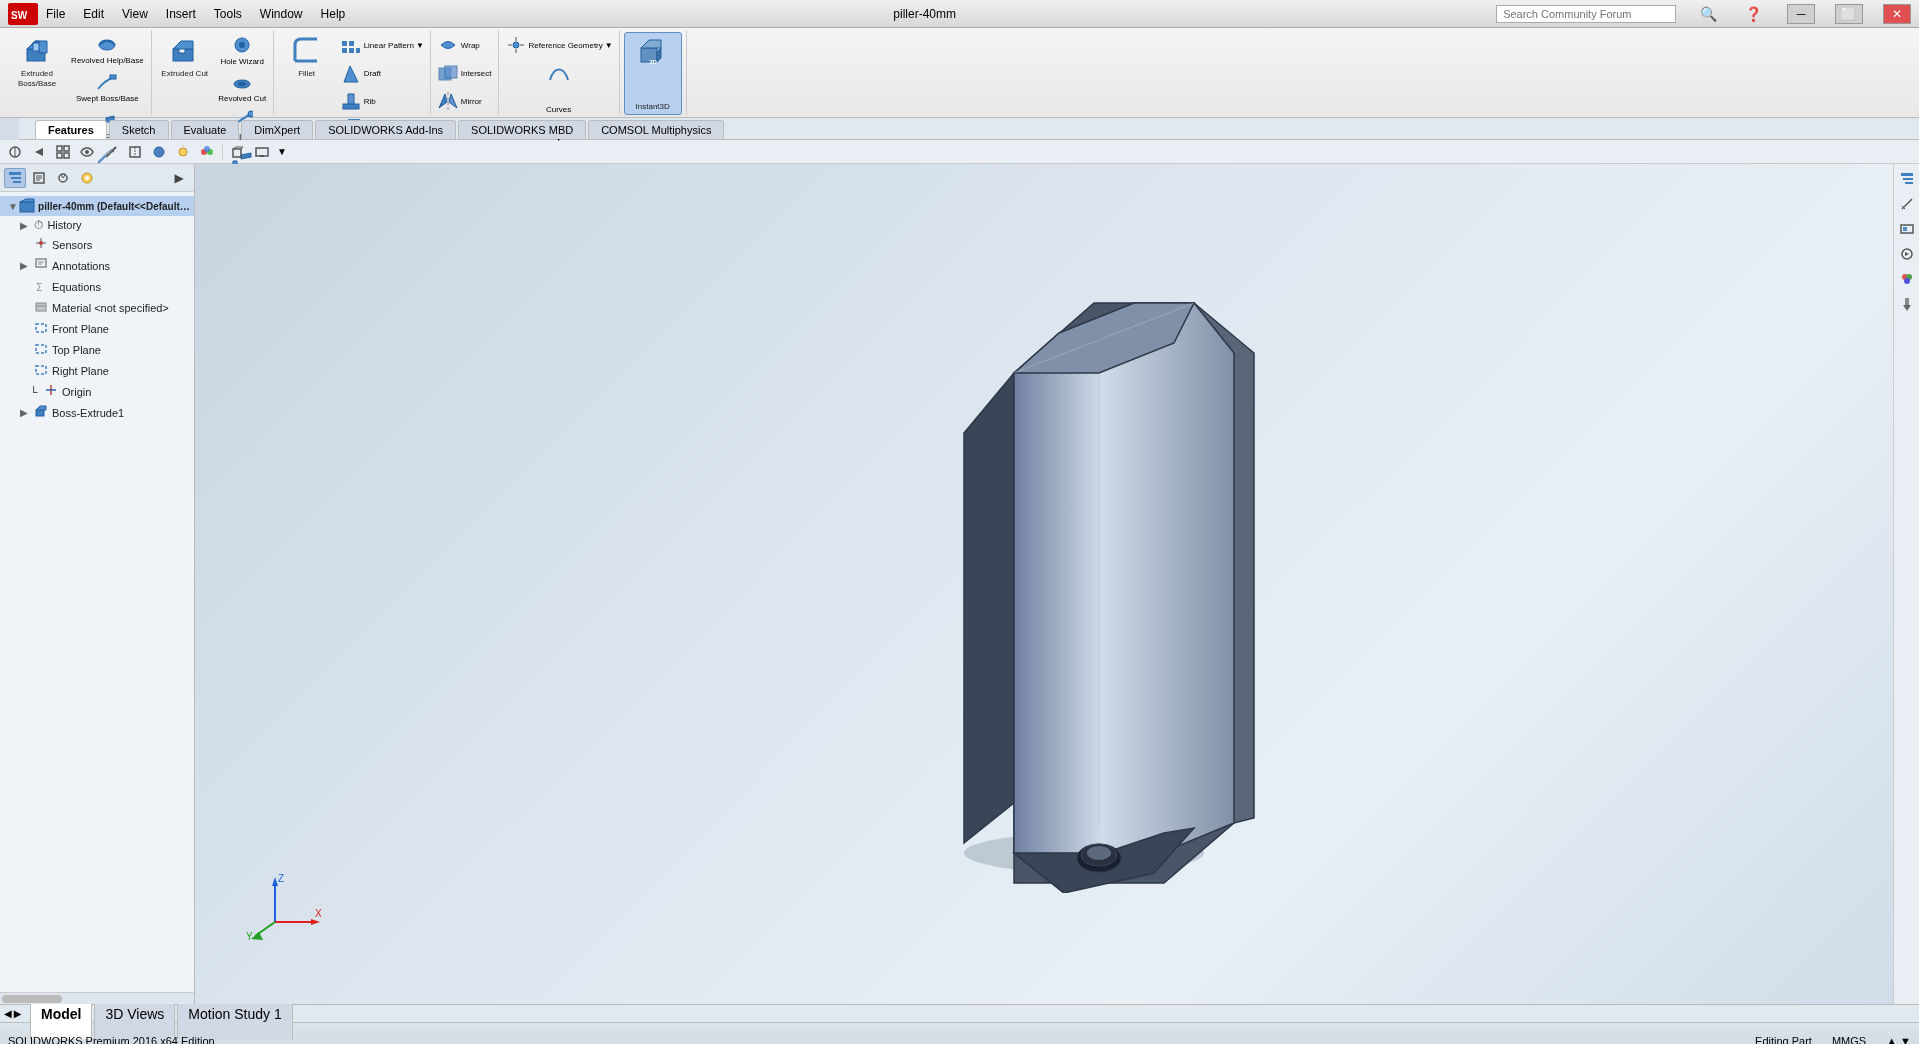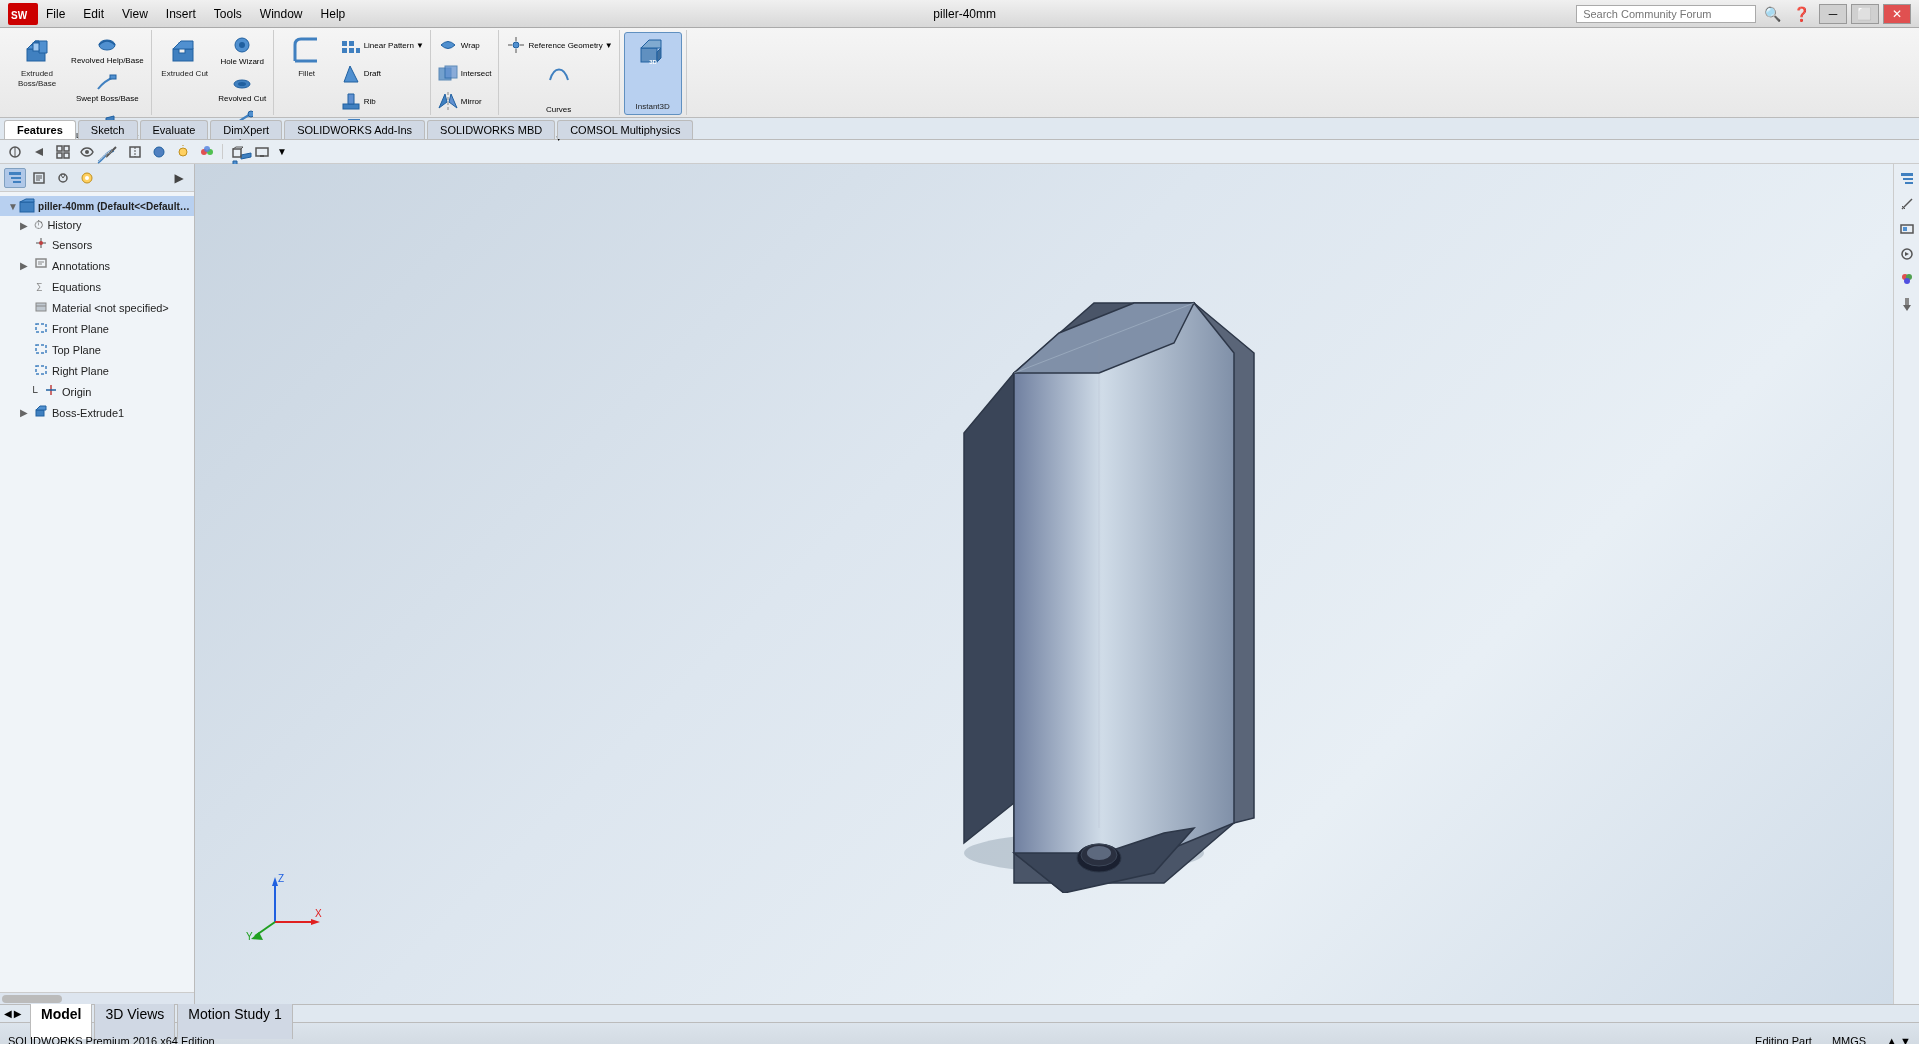--- a/index.html
+++ b/index.html
@@ -12,21 +12,21 @@
       display: flex;
       align-items: center;
       justify-content: space-between;
       border-bottom: 1px solid #aaa;
       padding: 0 8px;
     }
     #titlebar-left { display: flex; align-items: center; gap: 0; }
     #titlebar-menu { display: flex; gap: 2px; }
     .menu-item { padding: 2px 8px; font-size: 12px; cursor: pointer; border-radius: 2px; }
     #titlebar-title { font-size: 12px; font-weight: normal; flex: 1; text-align: center; }
-    #titlebar-right { display: flex; align-items: center; gap: 4px; }
+    #titlebar-right { display: flex; align-items: center; gap: 20px; }
     .titlebar-btn { width: 28px; height: 20px; background: #d0d0d0; border: 1px solid #999; display: flex; align-items: center; justify-content: center; cursor: pointer; font-size: 12px; }
     .titlebar-btn.close { background: #e05050; color: white; }
     .search-box { background: white; border: 1px solid #aaa; padding: 2px 6px; width: 180px; font-size: 11px; }
 
     
     #toolbar {
       height: 90px;
       background: linear-gradient(to bottom, #f5f5f5, #e8e8e8);
       border-bottom: 1px solid #bbb;
       display: flex;
@@ -71,21 +71,22 @@
     .toolbar-item-small .icon-sm { width: 22px; height: 22px; margin-bottom: 1px; }
     .toolbar-col { display: flex; flex-direction: column; gap: 1px; }
 
     
     #tabs-bar {
       height: 22px;
       background: #e0e8f0;
       border-bottom: 1px solid #bbb;
       display: flex;
       align-items: flex-end;
-      padding-left: 4px;
+      padding-left: 16px;
+      margin-left: 19px;
     }
     .tab {
       padding: 3px 12px;
       background: #d0d8e4;
       border: 1px solid #bbb;
       border-bottom: none;
       margin-right: 2px;
       cursor: pointer;
       font-size: 11px;
       border-radius: 3px 3px 0 0;

